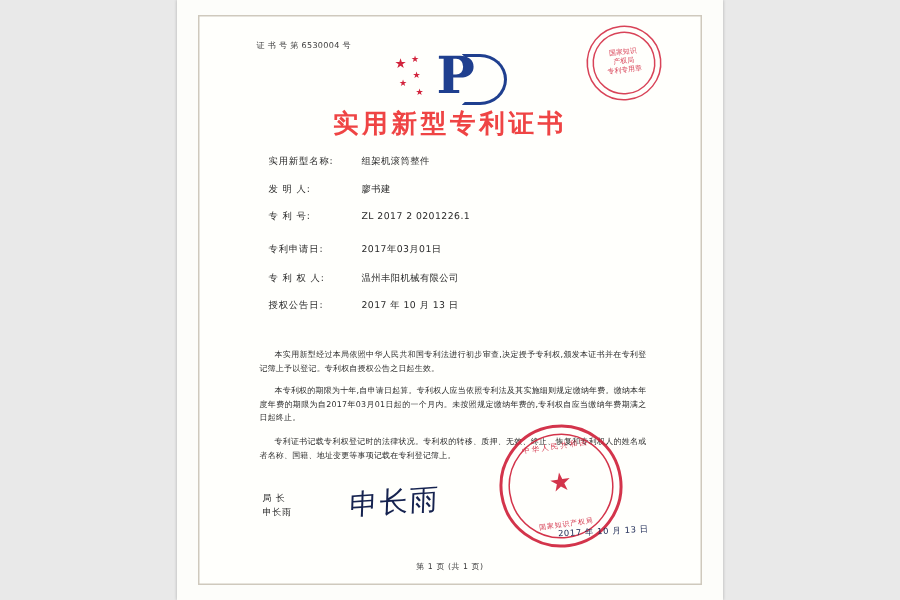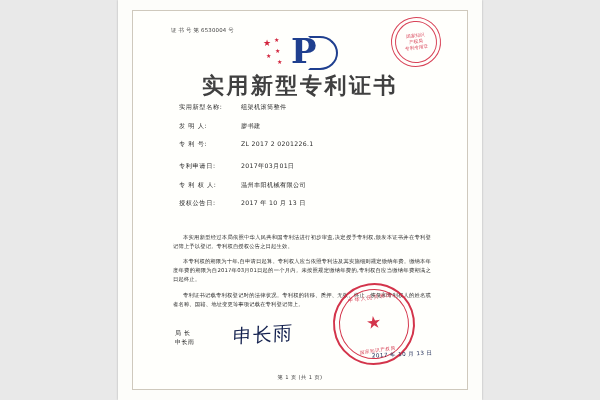--- a/index.html
+++ b/index.html
@@ -143,24 +143,24 @@
   .logo .s4 { left: 5px;  top: 18px; font-size: 6px; }
   .logo .s5 { left: 16px; top: 24px; font-size: 6px; }
 
   
   .doc-title {
     position: absolute;
     left: 0;
     top: 60px;
     width: 100%;
     text-align: center;
-    font-size: 22px;
+    font-size: 17px;
     letter-spacing: 2.5px;
     font-weight: bold;
-    color: #404040;
+    color: #ef4444;
     font-family: "DejaVu Serif", serif;
   }
 
   
   .fields {
     position: absolute;
     left: 46px;
     top: 92px;
     right: 40px;
   }

